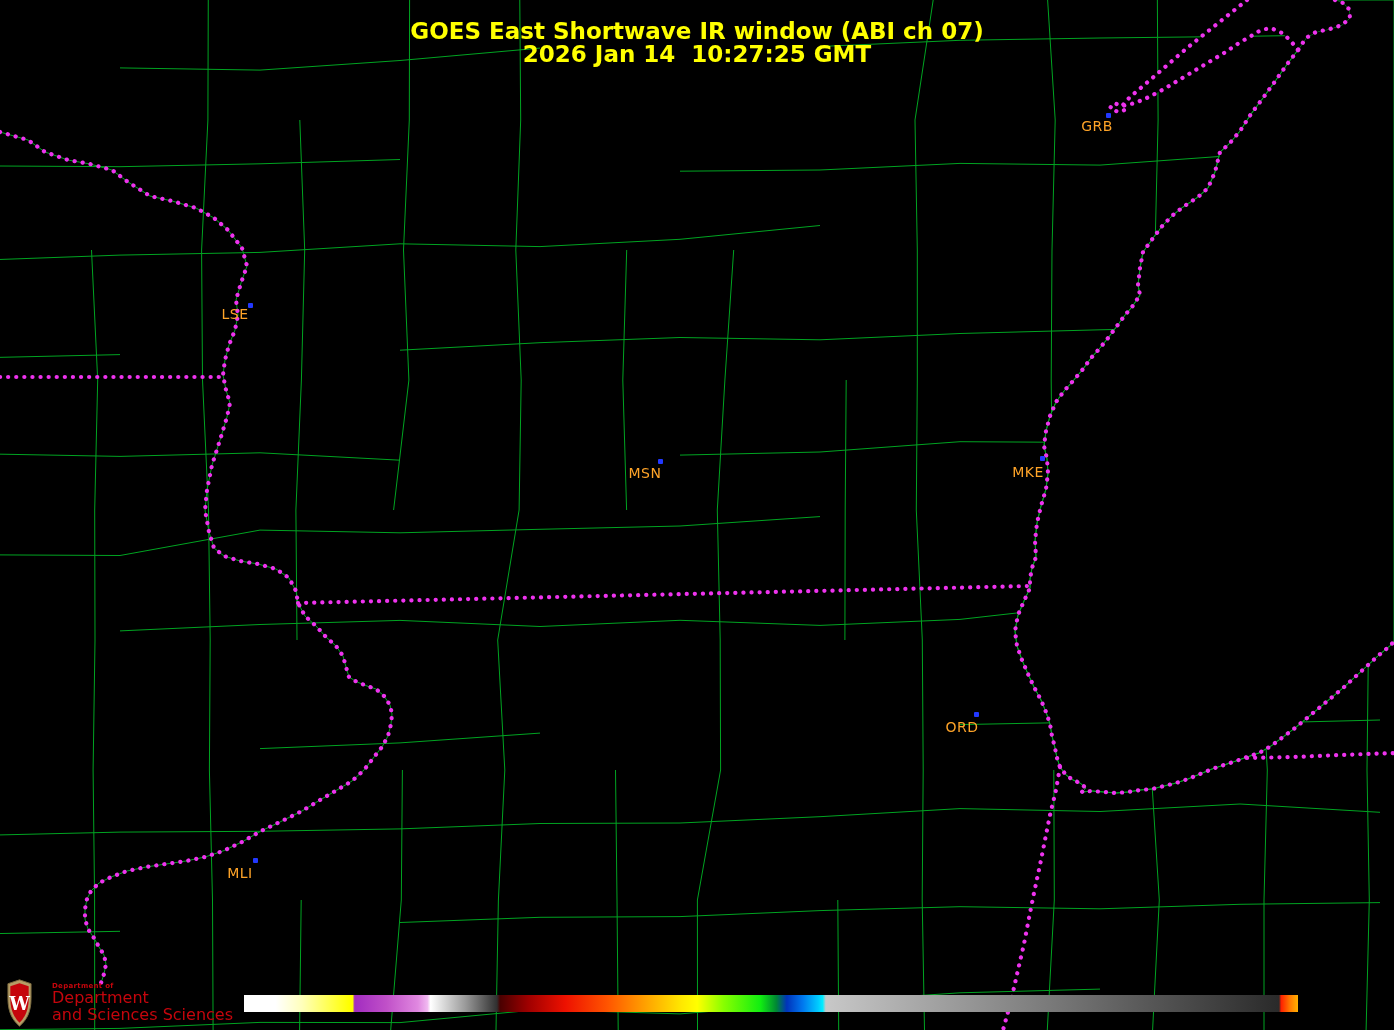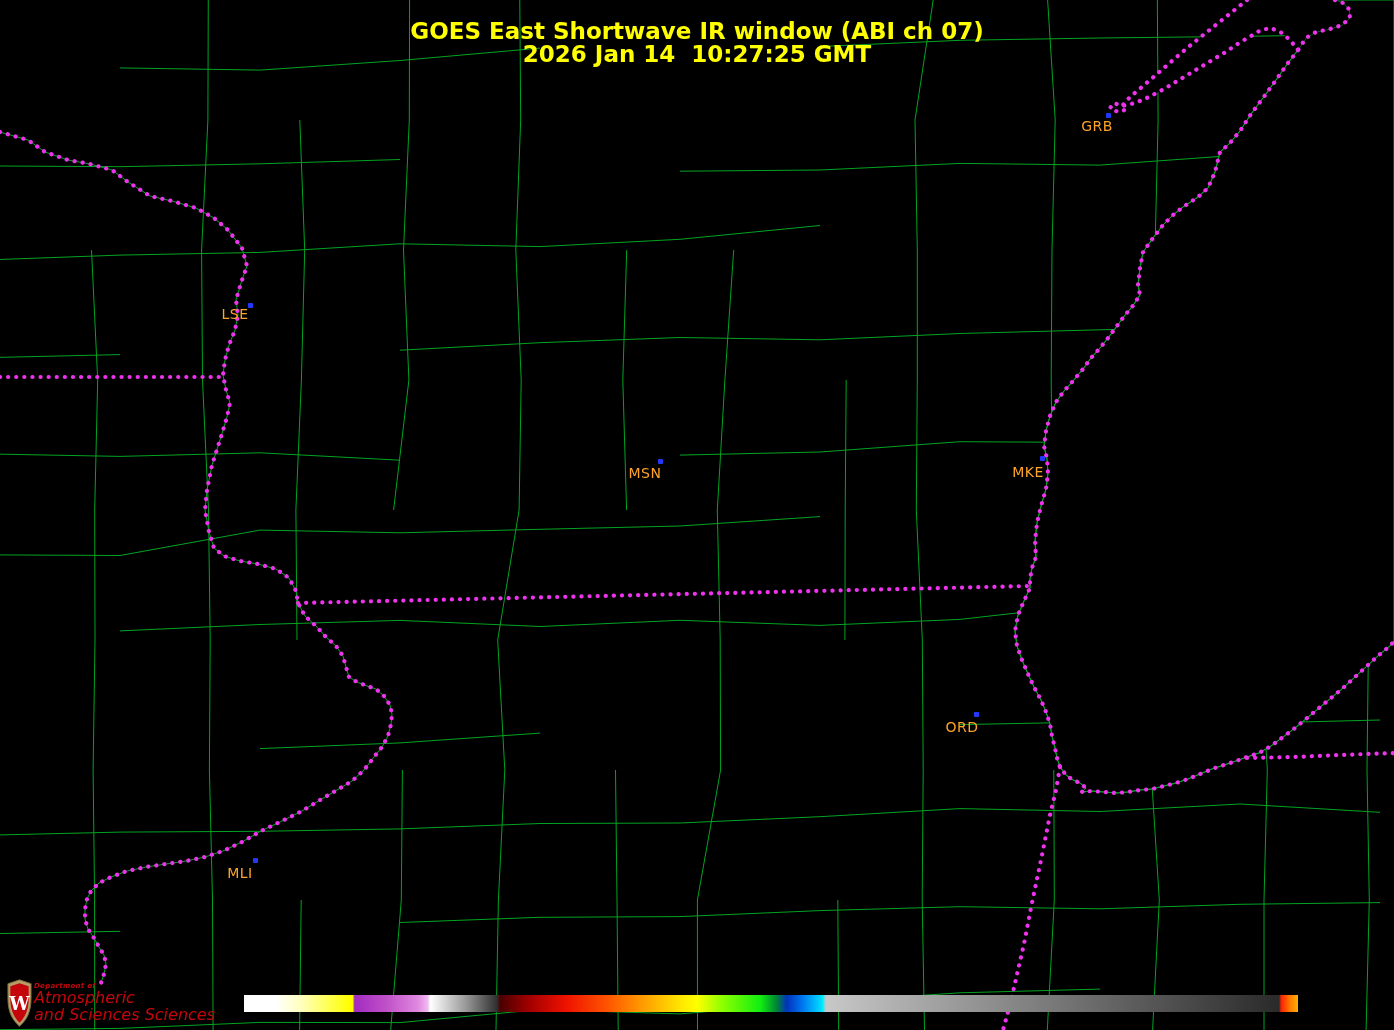--- a/index.html
+++ b/index.html
@@ -4,21 +4,21 @@
 <style>
   html,body{margin:0;padding:0;background:#000;}
   body{width:1394px;height:1030px;position:relative;overflow:hidden;
        font-family:"DejaVu Sans", "Liberation Sans", sans-serif;}
   #stage{position:absolute;inset:0;background:#000;}
   #map-svg{position:absolute;left:0;top:0;}
   .title-block{position:absolute;top:20px;left:0;width:100%;text-align:center;z-index:30;pointer-events:none;}
   .title-line{display:block;font-weight:bold;font-size:23px;line-height:23px;white-space:pre;}
   .colorbar{position:absolute;z-index:25;}
   .logo{position:absolute;left:6px;bottom:2px;z-index:40;display:flex;align-items:center;}
-  .logo-text{margin-left:1px;line-height:1.05;font-style:italic;}
+  .logo-text{margin-left:19px;line-height:1.05;}
   .logo-dept{font-size:7px;font-weight:bold;letter-spacing:.3px;}
   .logo-big{font-size:16px;font-weight:500;}
 </style>
 </head>
 <body>
 
 <div id="stage">
 
   <svg id="map-svg" width="1394" height="1030" viewBox="0 0 1394 1030">
       <g stroke="#00a422" stroke-width="1" fill="none">
@@ -101,18 +101,18 @@
   <div class="colorbar" id="colorbar" style="left: 244px; top: 995px; width: 1054px; height: 17px; background: linear-gradient(to right, rgb(255, 255, 255) 0%, rgb(255, 255, 255) 3%, rgb(255, 255, 187) 5.5%, rgb(255, 255, 0) 10%, rgb(255, 255, 0) 10.3%, rgb(162, 44, 192) 10.5%, rgb(192, 80, 200) 13.5%, rgb(224, 136, 224) 16.5%, rgb(240, 184, 240) 17.4%, rgb(255, 255, 255) 17.7%, rgb(154, 154, 154) 21%, rgb(48, 48, 48) 24%, rgb(74, 0, 0) 24.3%, rgb(160, 0, 0) 27%, rgb(238, 17, 0) 30.5%, rgb(255, 85, 0) 34.5%, rgb(255, 170, 0) 38.5%, rgb(255, 232, 0) 41.5%, rgb(255, 255, 0) 43%, rgb(136, 255, 0) 45.5%, rgb(17, 238, 17) 49%, rgb(0, 136, 51) 50.5%, rgb(0, 51, 187) 51.5%, rgb(0, 119, 238) 53%, rgb(0, 204, 255) 54.5%, rgb(0, 238, 255) 54.9%, rgb(200, 200, 200) 55.2%, rgb(138, 138, 138) 72%, rgb(42, 42, 42) 98.2%, rgb(255, 32, 0) 98.4%, rgb(255, 119, 0) 99.2%, rgb(255, 176, 0) 100%);"></div>
 
   <div class="logo">
     <svg width="27" height="50" viewBox="0 0 28 50">
       <path d="M14 1 L26 5 L26 20 C26 35 21 43 14 49 C7 43 2 35 2 20 L2 5 Z" fill="#b69d66" stroke="#7a6a3f" stroke-width="1"></path>
       <path d="M14 4.5 L23.5 7.7 L23.5 20 C23.5 32.5 19.5 40 14 45.5 C8.5 40 4.5 32.5 4.5 20 L4.5 7.7 Z" fill="#c5050c"></path>
       <text x="14" y="32" font-size="19" fill="#ffffff" font-weight="bold" text-anchor="middle" font-family="DejaVu Serif, serif">W</text>
     </svg>
     <div class="logo-text" style="color: rgb(197, 5, 12);">
       <div class="logo-dept">Department of</div>
-      <div class="logo-big">Atmospheric</div>
+      <div class="logo-big">Department</div>
       <div class="logo-big">and Sciences Sciences</div>
     </div>
   </div>
 
 </div>
 
 </body></html>

